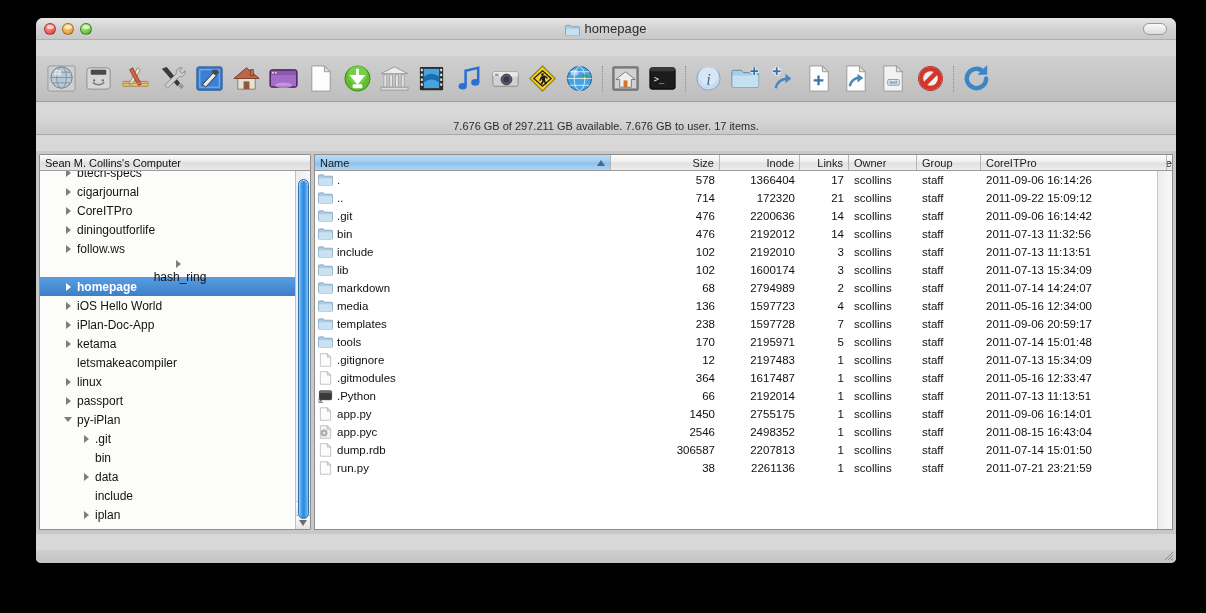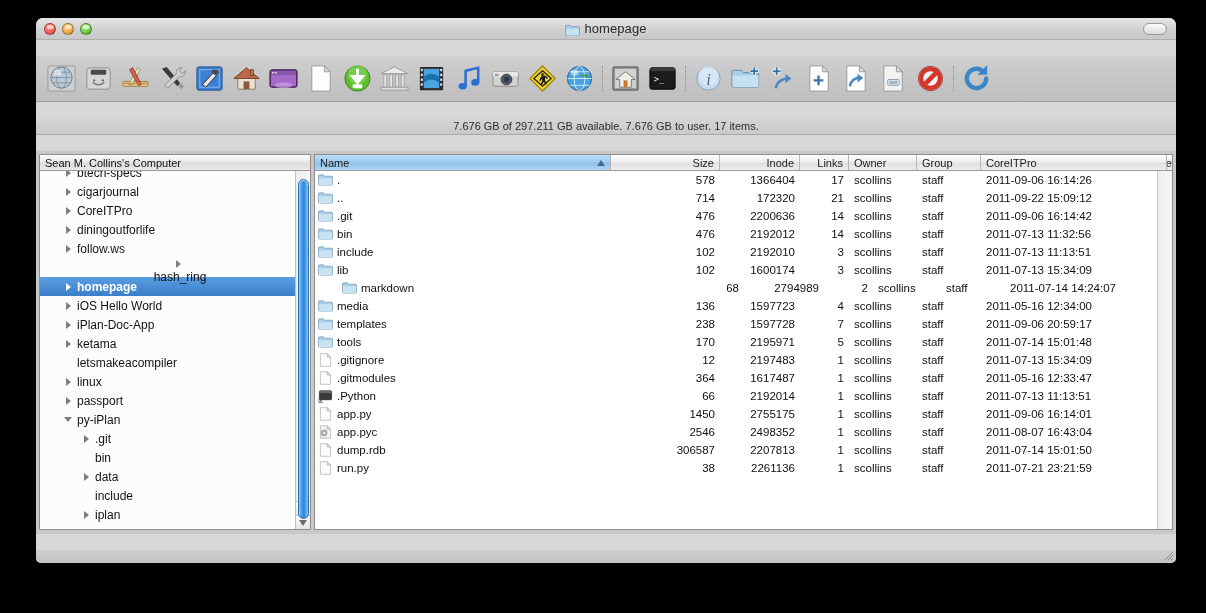--- a/index.html
+++ b/index.html
@@ -918,21 +918,21 @@
                   <span>scollins</span>
                 </div>
                 <div class="cell" style="width: 64px;">
                   <span>staff</span>
                 </div>
                 <div class="cell" style="width: 186px;">
                   <span>2011-07-13 15:34:09</span>
                 </div>
               </div>
               <div class="row">
-                <div class="cell name" style="width: 296px; margin-left: 24px;">
+                <div class="cell name" style="width: 296px;">
                   <svg class="fileicon" viewBox="0 0 16 15">
                     <path d="M0.5 3a1 1 0 0 1 1-1h4.2l1.3 1.4h7.5a1 1 0 0 1 1 1v7.6a1 1 0 0 1-1 1H1.5a1 1 0 0 1-1-1z" fill="#a9cde4" stroke="#6f94ad" stroke-width="0.7"></path>
                     <path d="M0.9 5.6h14.2v6.4a1 1 0 0 1-1 1H1.9a1 1 0 0 1-1-1z" fill="#c8e2f2"></path>
                   </svg>
                   <span>markdown</span>
                 </div>
                 <div class="cell num" style="width: 109px;">
                   <span>68</span>
                 </div>
                 <div class="cell num" style="width: 80px;">
@@ -1161,21 +1161,21 @@
                 <div class="cell num" style="width: 49px;">
                   <span>1</span>
                 </div>
                 <div class="cell" style="width: 68px;">
                   <span>scollins</span>
                 </div>
                 <div class="cell" style="width: 64px;">
                   <span>staff</span>
                 </div>
                 <div class="cell" style="width: 186px;">
-                  <span>2011-08-07 16:43:04</span>
+                  <span>2011-08-15 16:43:04</span>
                 </div>
               </div>
               <div class="row">
                 <div class="cell name" style="width: 296px;">
                   <svg class="fileicon" viewBox="0 0 16 15">
                     <path d="M2.5 0.8h7.4l3.6 3.6v9.8H2.5z" fill="#fcfcfc" stroke="#a8a8a8" stroke-width="0.7"></path>
                     <path d="M9.9 0.8v3.6h3.6z" fill="#e9e9e0" stroke="#a8a8a8" stroke-width="0.7"></path>
                   </svg>
                   <span>dump.rdb</span>
                 </div>

